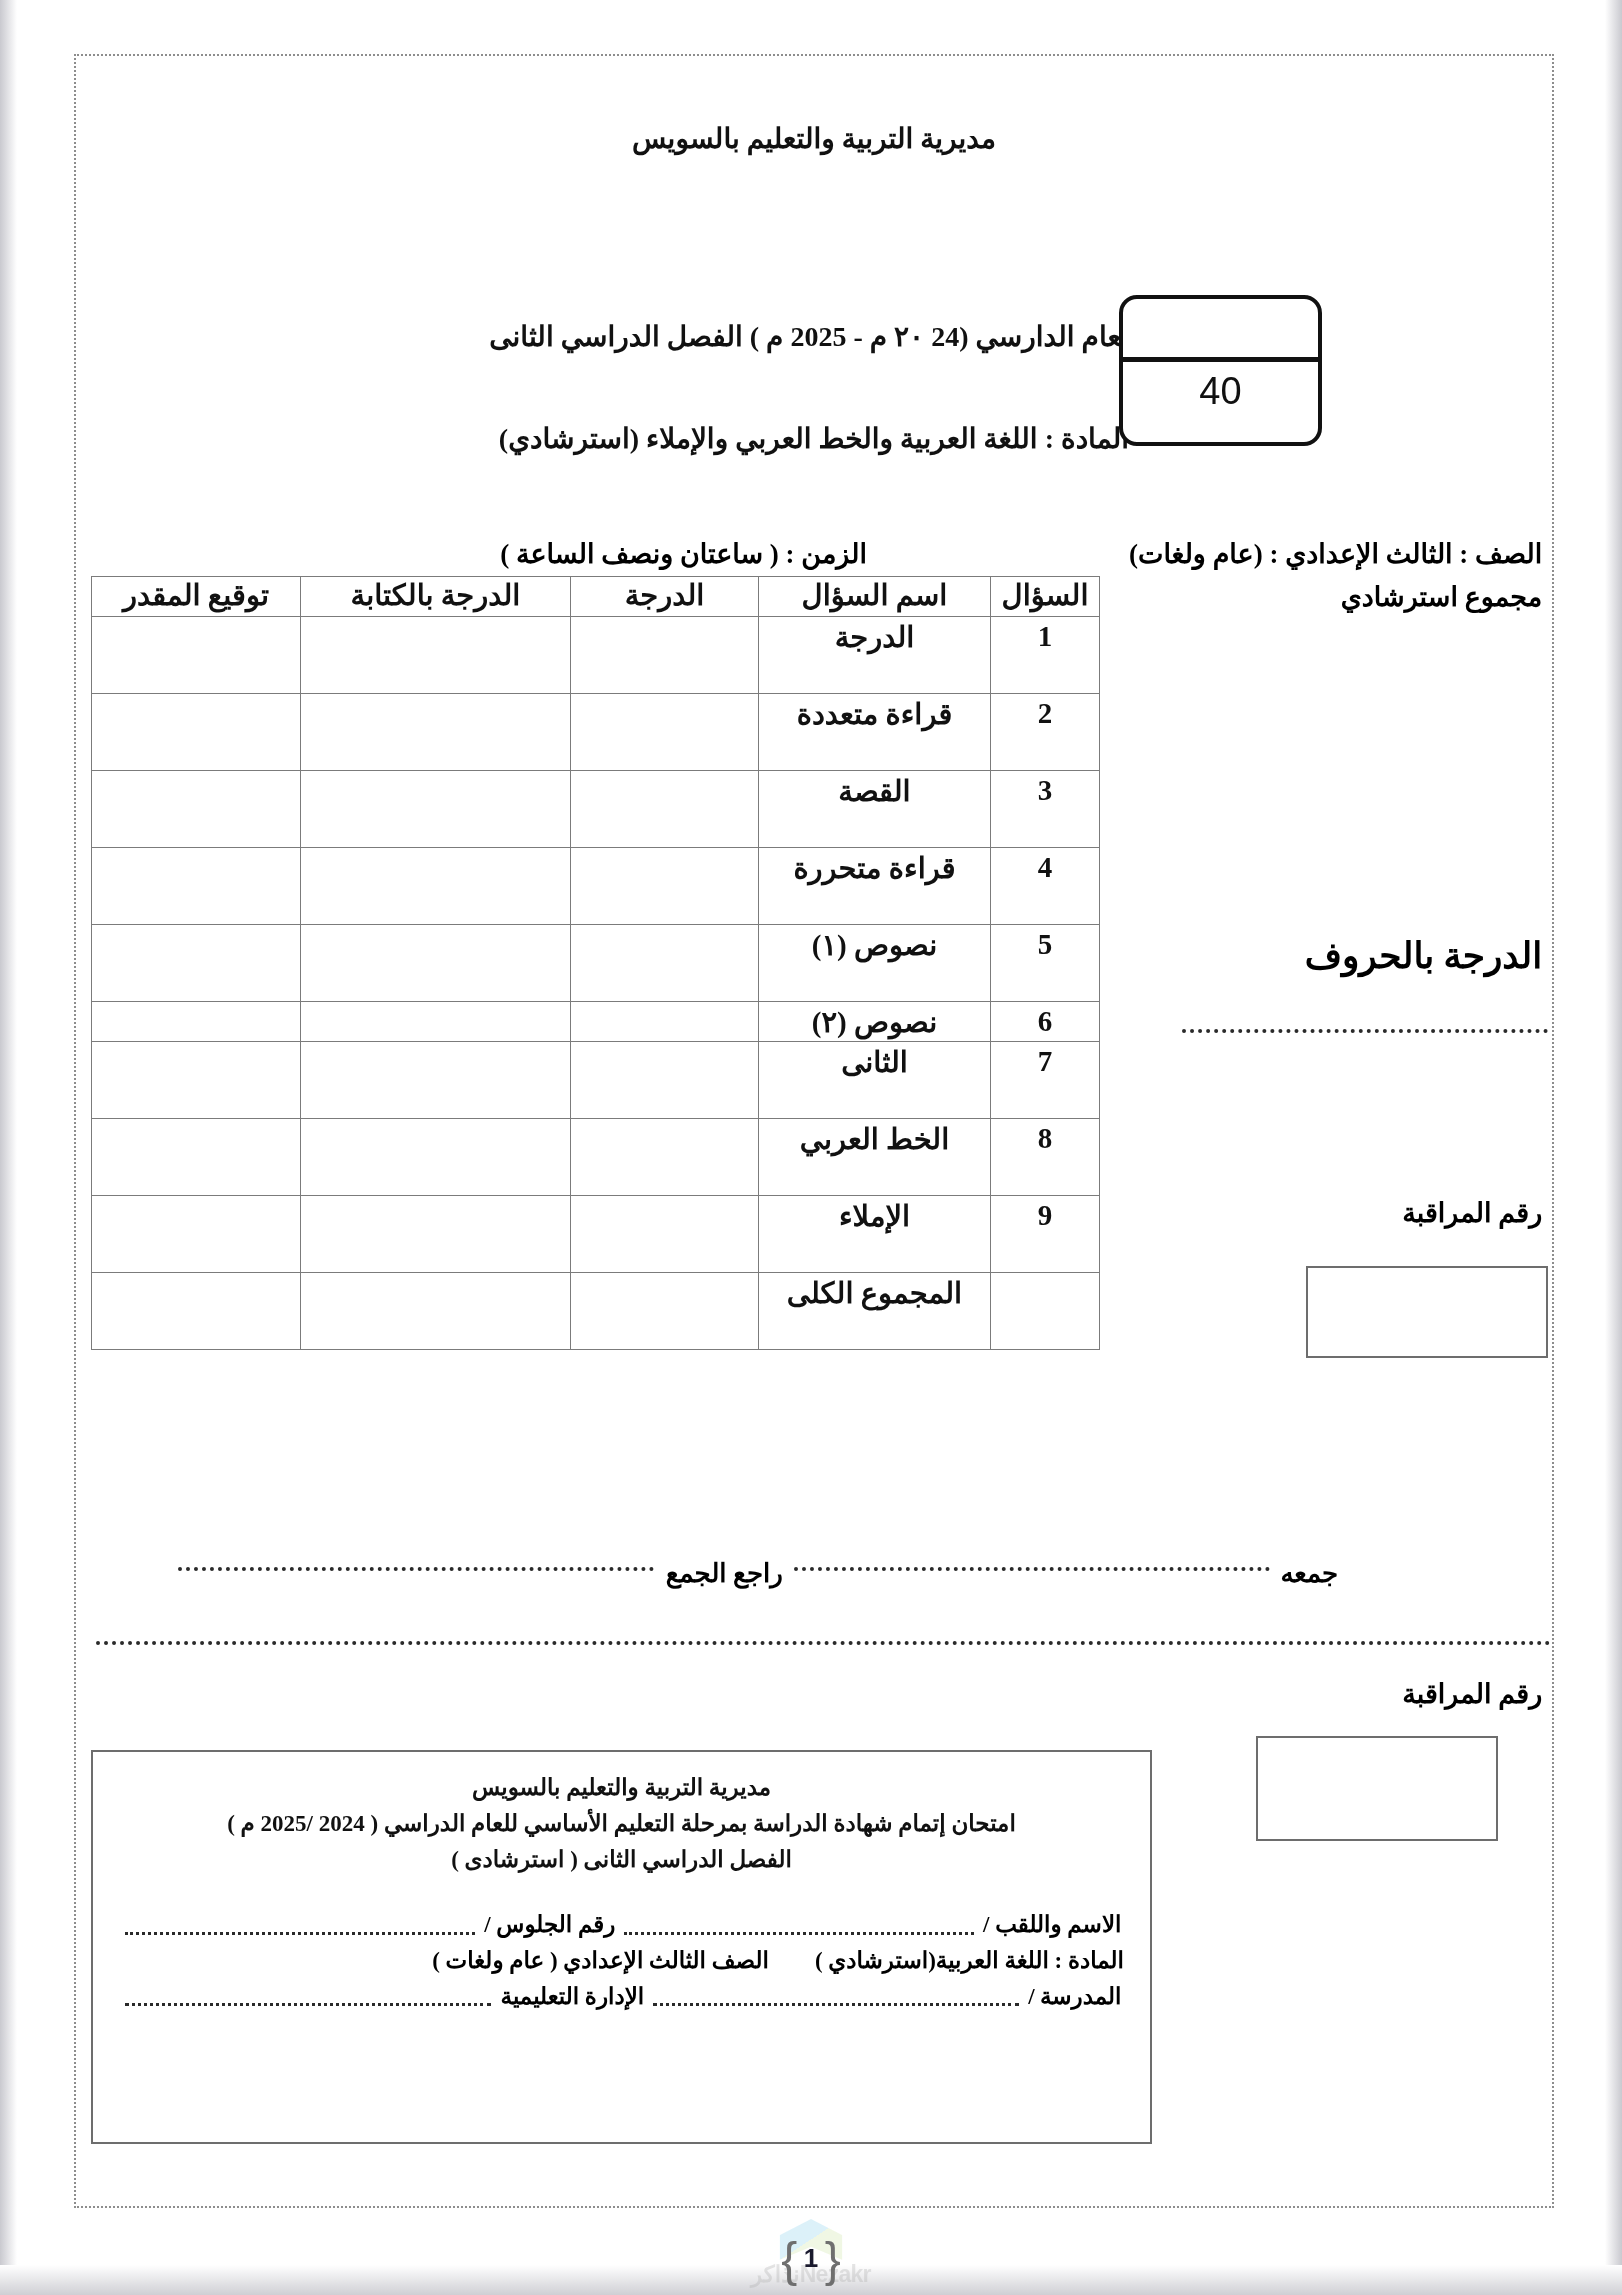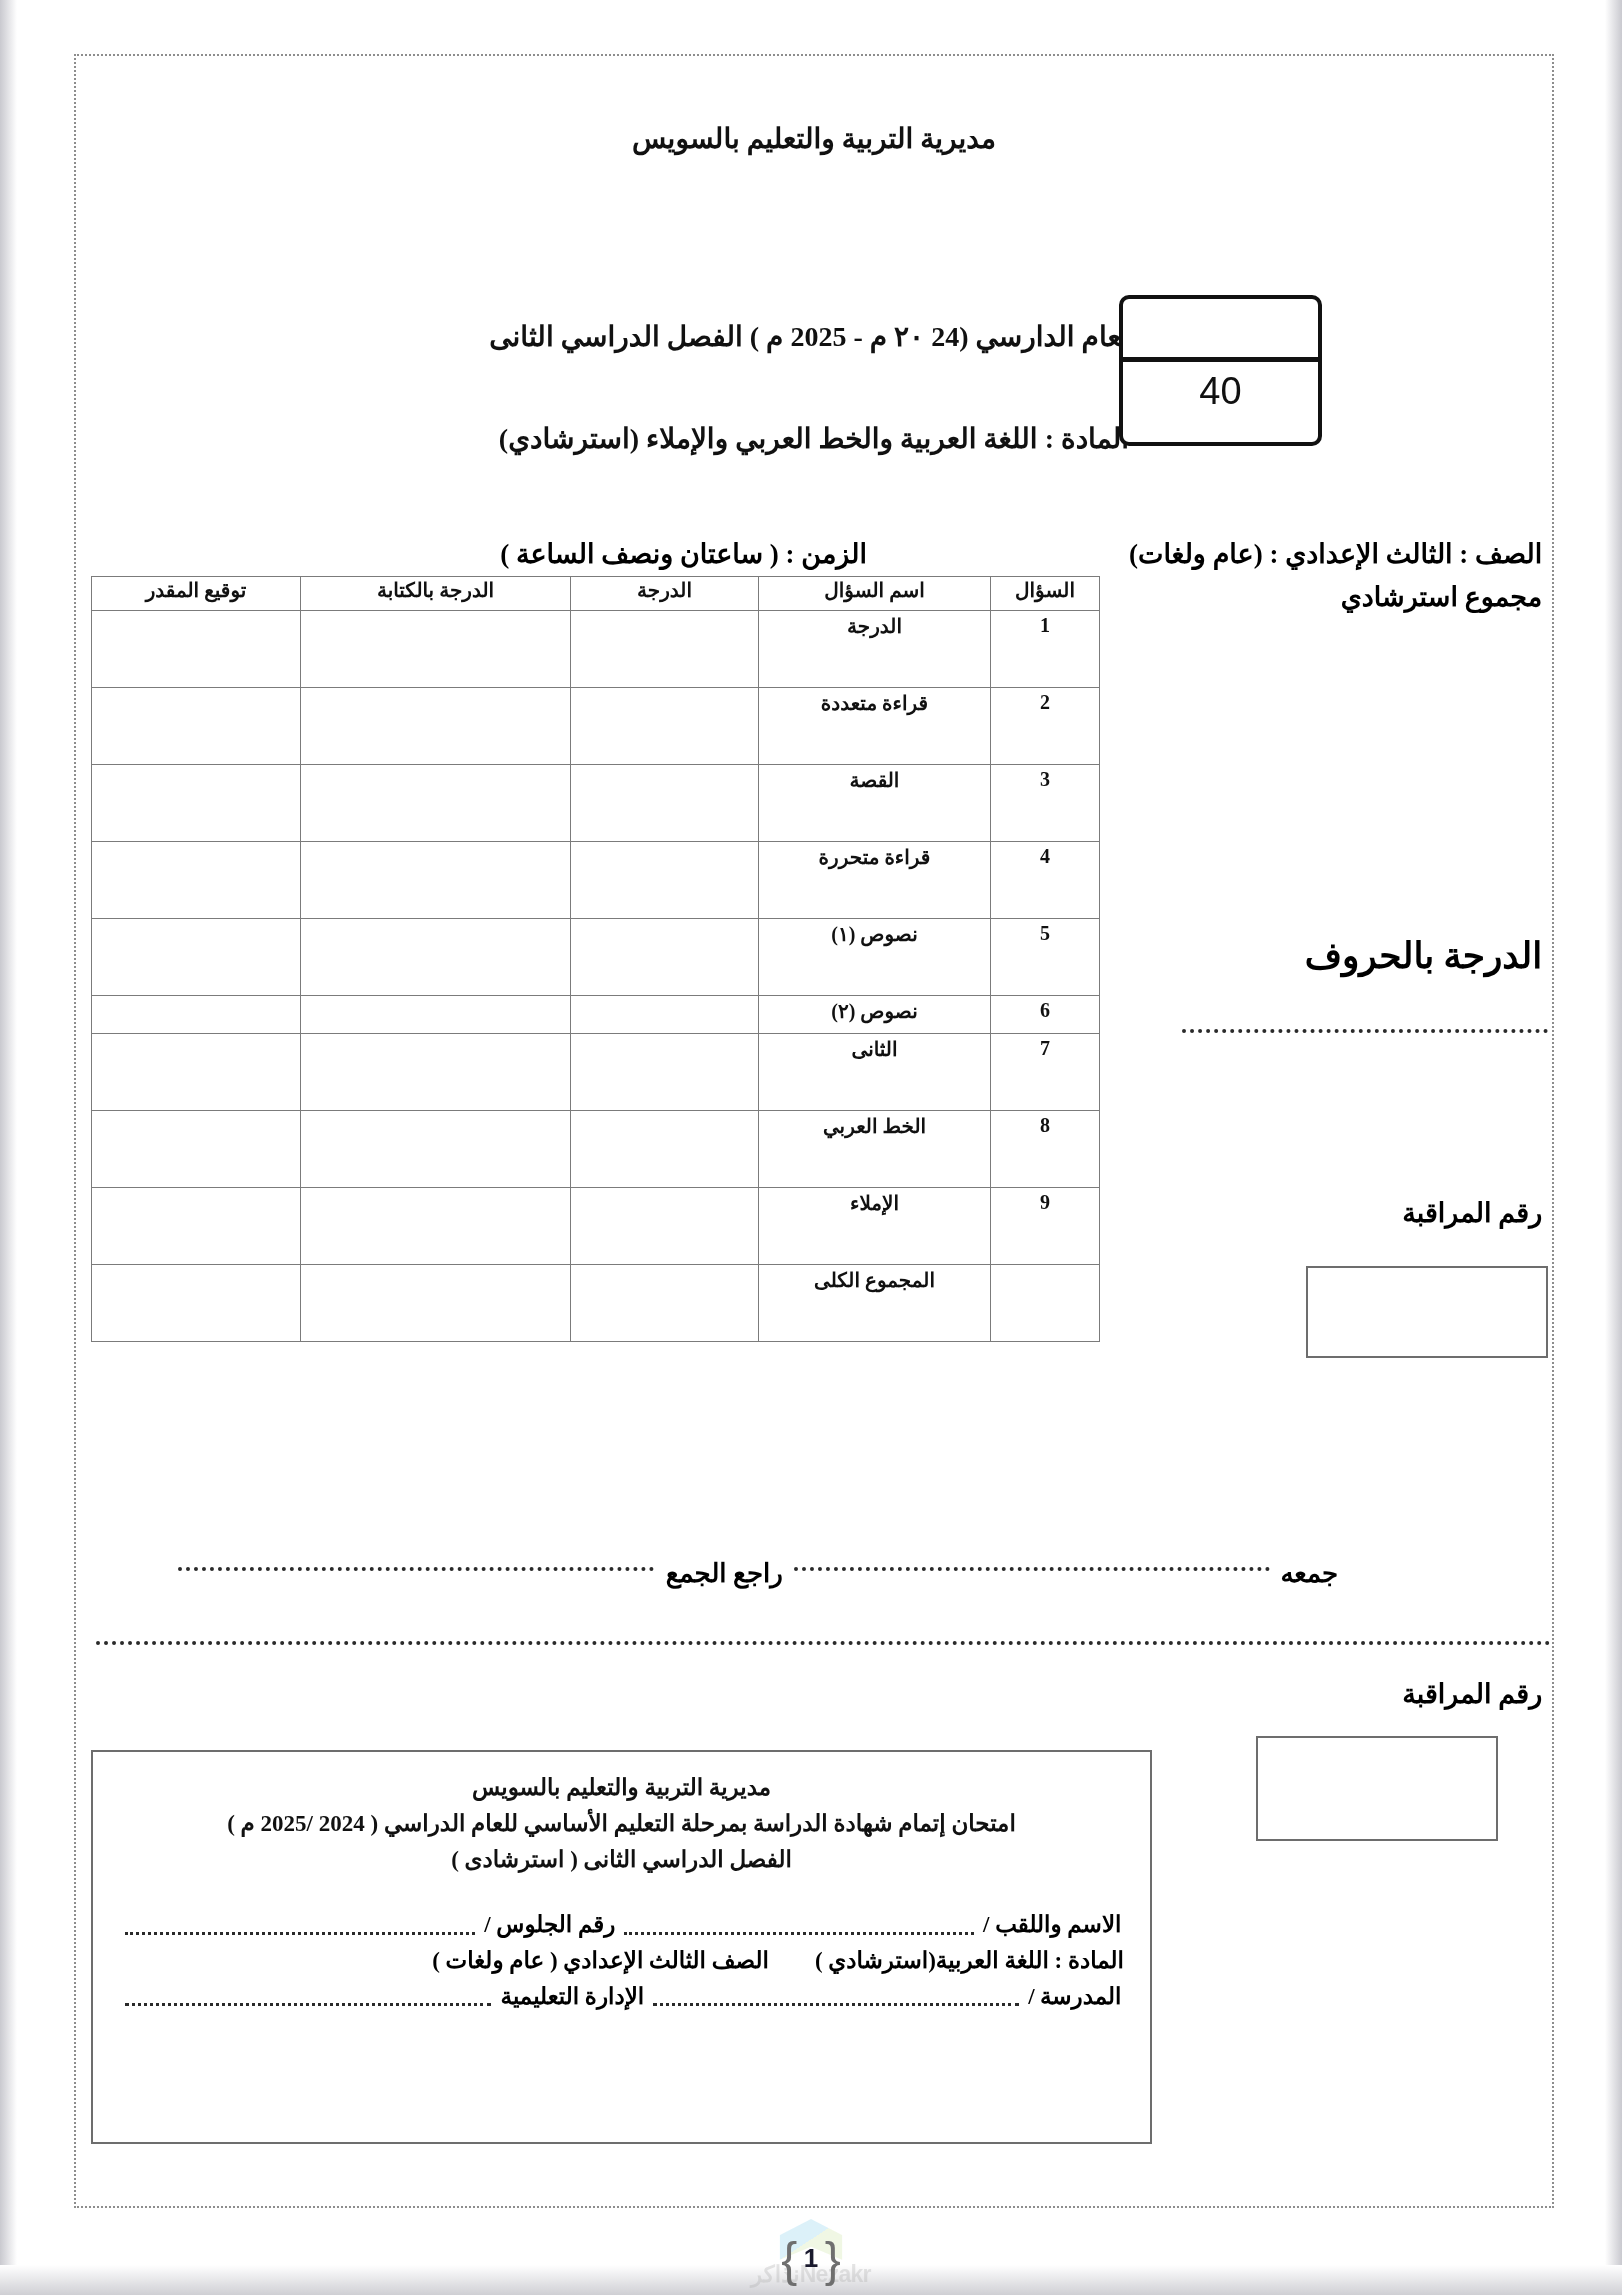--- a/index.html
+++ b/index.html
@@ -106,21 +106,21 @@
     top: 522px;
     width: 993px;
     border-collapse: collapse;
     table-layout: fixed;
     direction: rtl;
   }
   .marks-table th,
   .marks-table td {
     border: 1.3px solid #7b7b7b;
     padding: 2.6px 9.2px;
-    font-size: 20px;
+    font-size: 29px;
     font-weight: bold;
     color: #111;
     vertical-align: top;
     text-align: center;
     box-sizing: border-box;
   }
   .marks-table thead th {
     height: 34px;
     padding-top: 1.3px;
     padding-bottom: 3.9px;
@@ -147,21 +147,21 @@
     font-weight: bold;
     white-space: nowrap;
   }
   .score-capsule {
     position: absolute;
     top: 241px;
     right: 232px;
     width: 203px;
     height: 151px;
     border: 4.6px solid #111;
-    border-radius: 10px;
+    border-radius: 18px;
     box-sizing: border-box;
     background: #fff;
   }
   .score-capsule .divider {
     position: absolute;
     left: -0.7px;
     right: -0.7px;
     top: 58px;
     height: 4.6px;
     background: #111;

